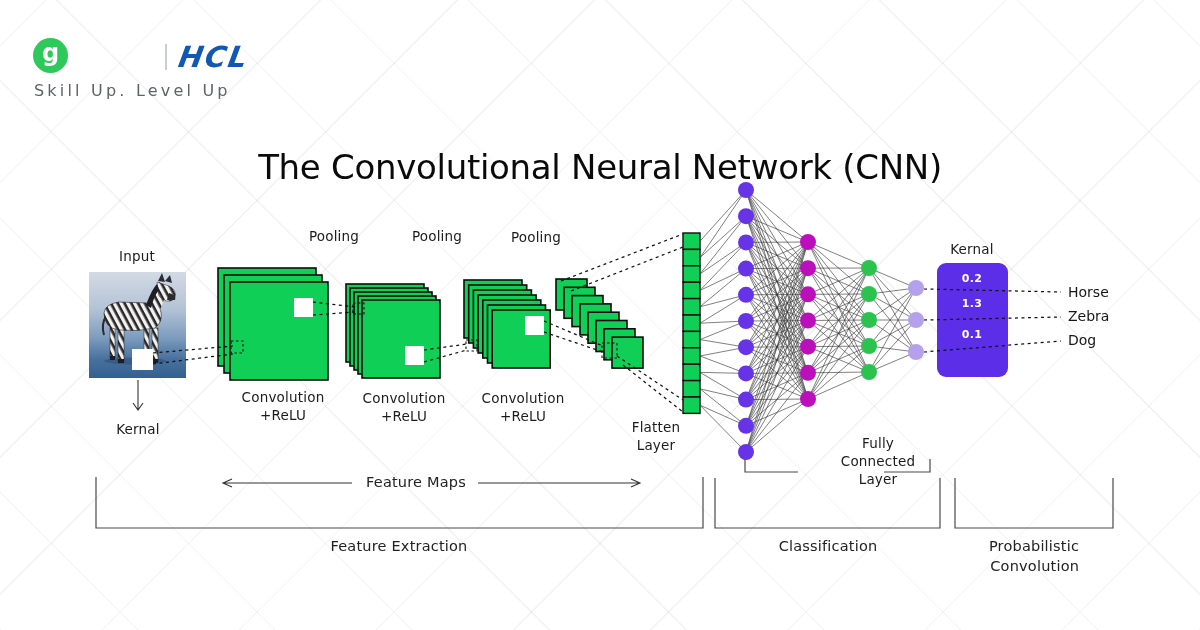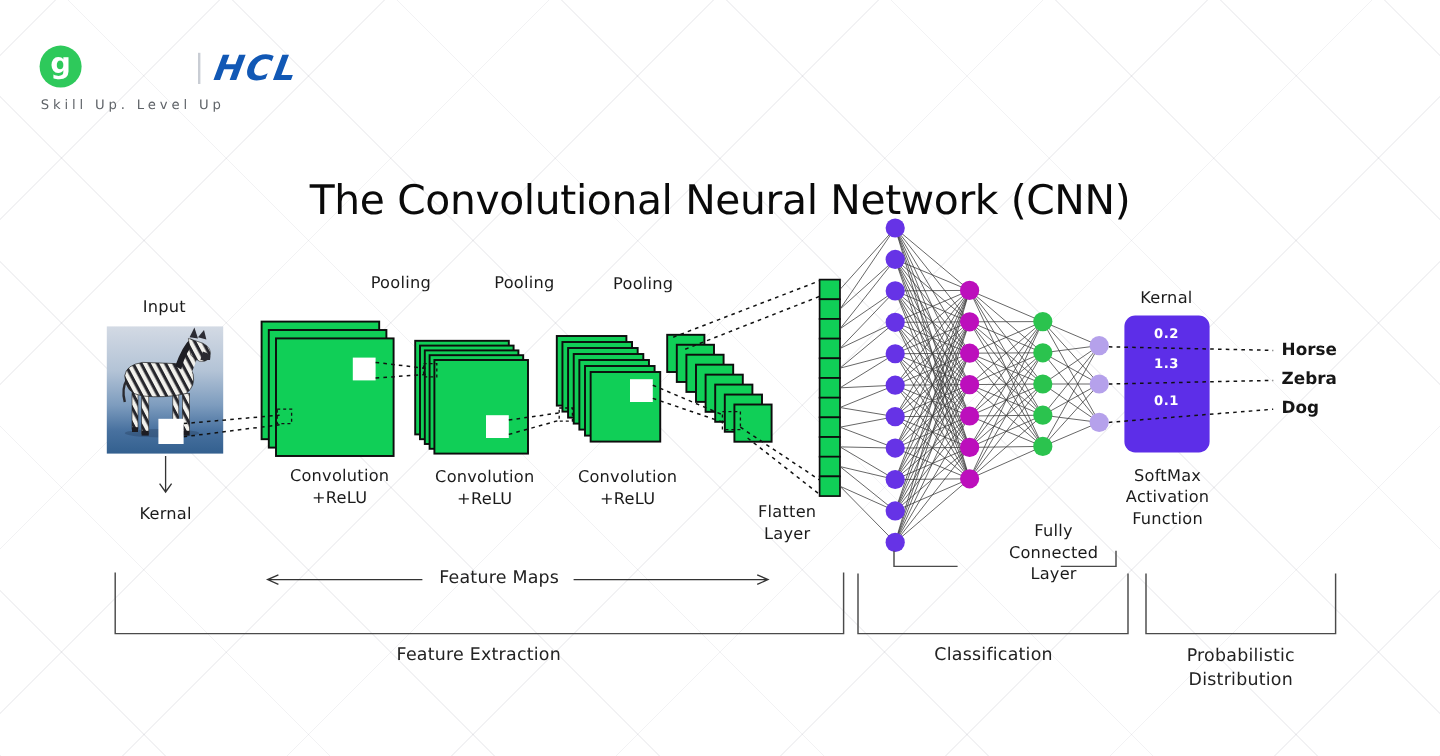--- a/index.html
+++ b/index.html
@@ -12,29 +12,29 @@
       #ffffff;
   }
   
   .logo-circle{position:absolute;left:33px;top:38px;width:35px;height:35px;border-radius:50%;
     display:flex;align-items:center;justify-content:center;color:#fff;font-weight:bold;
     font-size:24px;line-height:1;padding-bottom:6px;box-sizing:border-box;}
   .guvi-text{position:absolute;left:76px;top:38px;font-size:31px;font-weight:bold;color:#111;letter-spacing:1px;}
   .brand-divider{position:absolute;left:165px;top:44px;width:2px;height:26px;background:#c9cdd4;}
   .hcl-text{position:absolute;left:179px;top:40px;font-size:29px;font-weight:bold;font-style:italic;
     letter-spacing:2px;transform:skewX(-10deg);}
-  .tagline{position:absolute;left:34px;top:81px;font-size:11px;letter-spacing:3.2px;color:#5f6368;}
+  .tagline{position:absolute;left:34px;top:81px;font-size:16px;letter-spacing:3.2px;color:#5f6368;}
   
   .title{position:absolute;left:0;right:0;top:124px;text-align:center;font-size:34px;
     font-weight:normal;color:#0a0a0a;letter-spacing:-0.3px;}
   
   .lbl{position:absolute;transform:translate(-50%,-50%);font-size:13.5px;color:#1b1b1b;
     white-space:pre-line;text-align:center;line-height:1.35;letter-spacing:.2px;z-index:6;}
-  .section-lbl{font-size:14.5px;color:#222;}
-  .cls-lbl{position:absolute;transform:translateY(-50%);font-size:14px;color:#161616;z-index:6;font-weight:bold;}
+  .section-lbl{font-size:14.5px;color:#222;text-align:right;}
+  .cls-lbl{position:absolute;transform:translateY(-50%);font-size:14px;color:#161616;z-index:6;}
   .val{position:absolute;transform:translate(-50%,-50%);font-size:11px;font-weight:bold;
     color:#fff;letter-spacing:.4px;z-index:6;}
   
   .zebra-box{position:absolute;left:89px;top:272px;width:97px;height:106px;z-index:2;
     background:linear-gradient(180deg,#d3dae4 0%,#b3c3d6 35%,#7d9cbe 62%,#48719f 82%,#33608f 100%);}
   .kernel-patch{position:absolute;left:132px;top:349px;width:21px;height:21px;background:#fff;z-index:4;}
   .output-box{position:absolute;left:937px;top:263px;width:71px;height:114px;border-radius:9px;z-index:2;}
   #diagram{position:absolute;left:0;top:0;z-index:3;}
 </style>
 </head>
@@ -339,21 +339,18 @@
   <div class="lbl" style="left:878px;top:461px">Fully
 Connected
 Layer</div>
   <div class="lbl" style="left:972px;top:249px">Kernal</div>
   <div class="val" style="left:972px;top:278px">0.2</div>
   <div class="val" style="left:972px;top:303px">1.3</div>
   <div class="val" style="left:972px;top:334px">0.1</div>
   <div class="cls-lbl" style="left:1068px;top:292px">Horse</div>
   <div class="cls-lbl" style="left:1068px;top:316px">Zebra</div>
   <div class="cls-lbl" style="left:1068px;top:340px">Dog</div>
-  <div class="lbl" style="left:973px;top:415px">SoftMax
-Activation
-Function</div>
   <div class="lbl section-lbl" style="left:416px;top:483px">Feature Maps</div>
   <div class="lbl section-lbl" style="left:399px;top:547px">Feature Extraction</div>
   <div class="lbl section-lbl" style="left:828px;top:547px">Classification</div>
   <div class="lbl section-lbl" style="left:1034px;top:557px">Probabilistic
-Distribution</div>
+Convolution</div>
 </div>
 
 </body></html>

